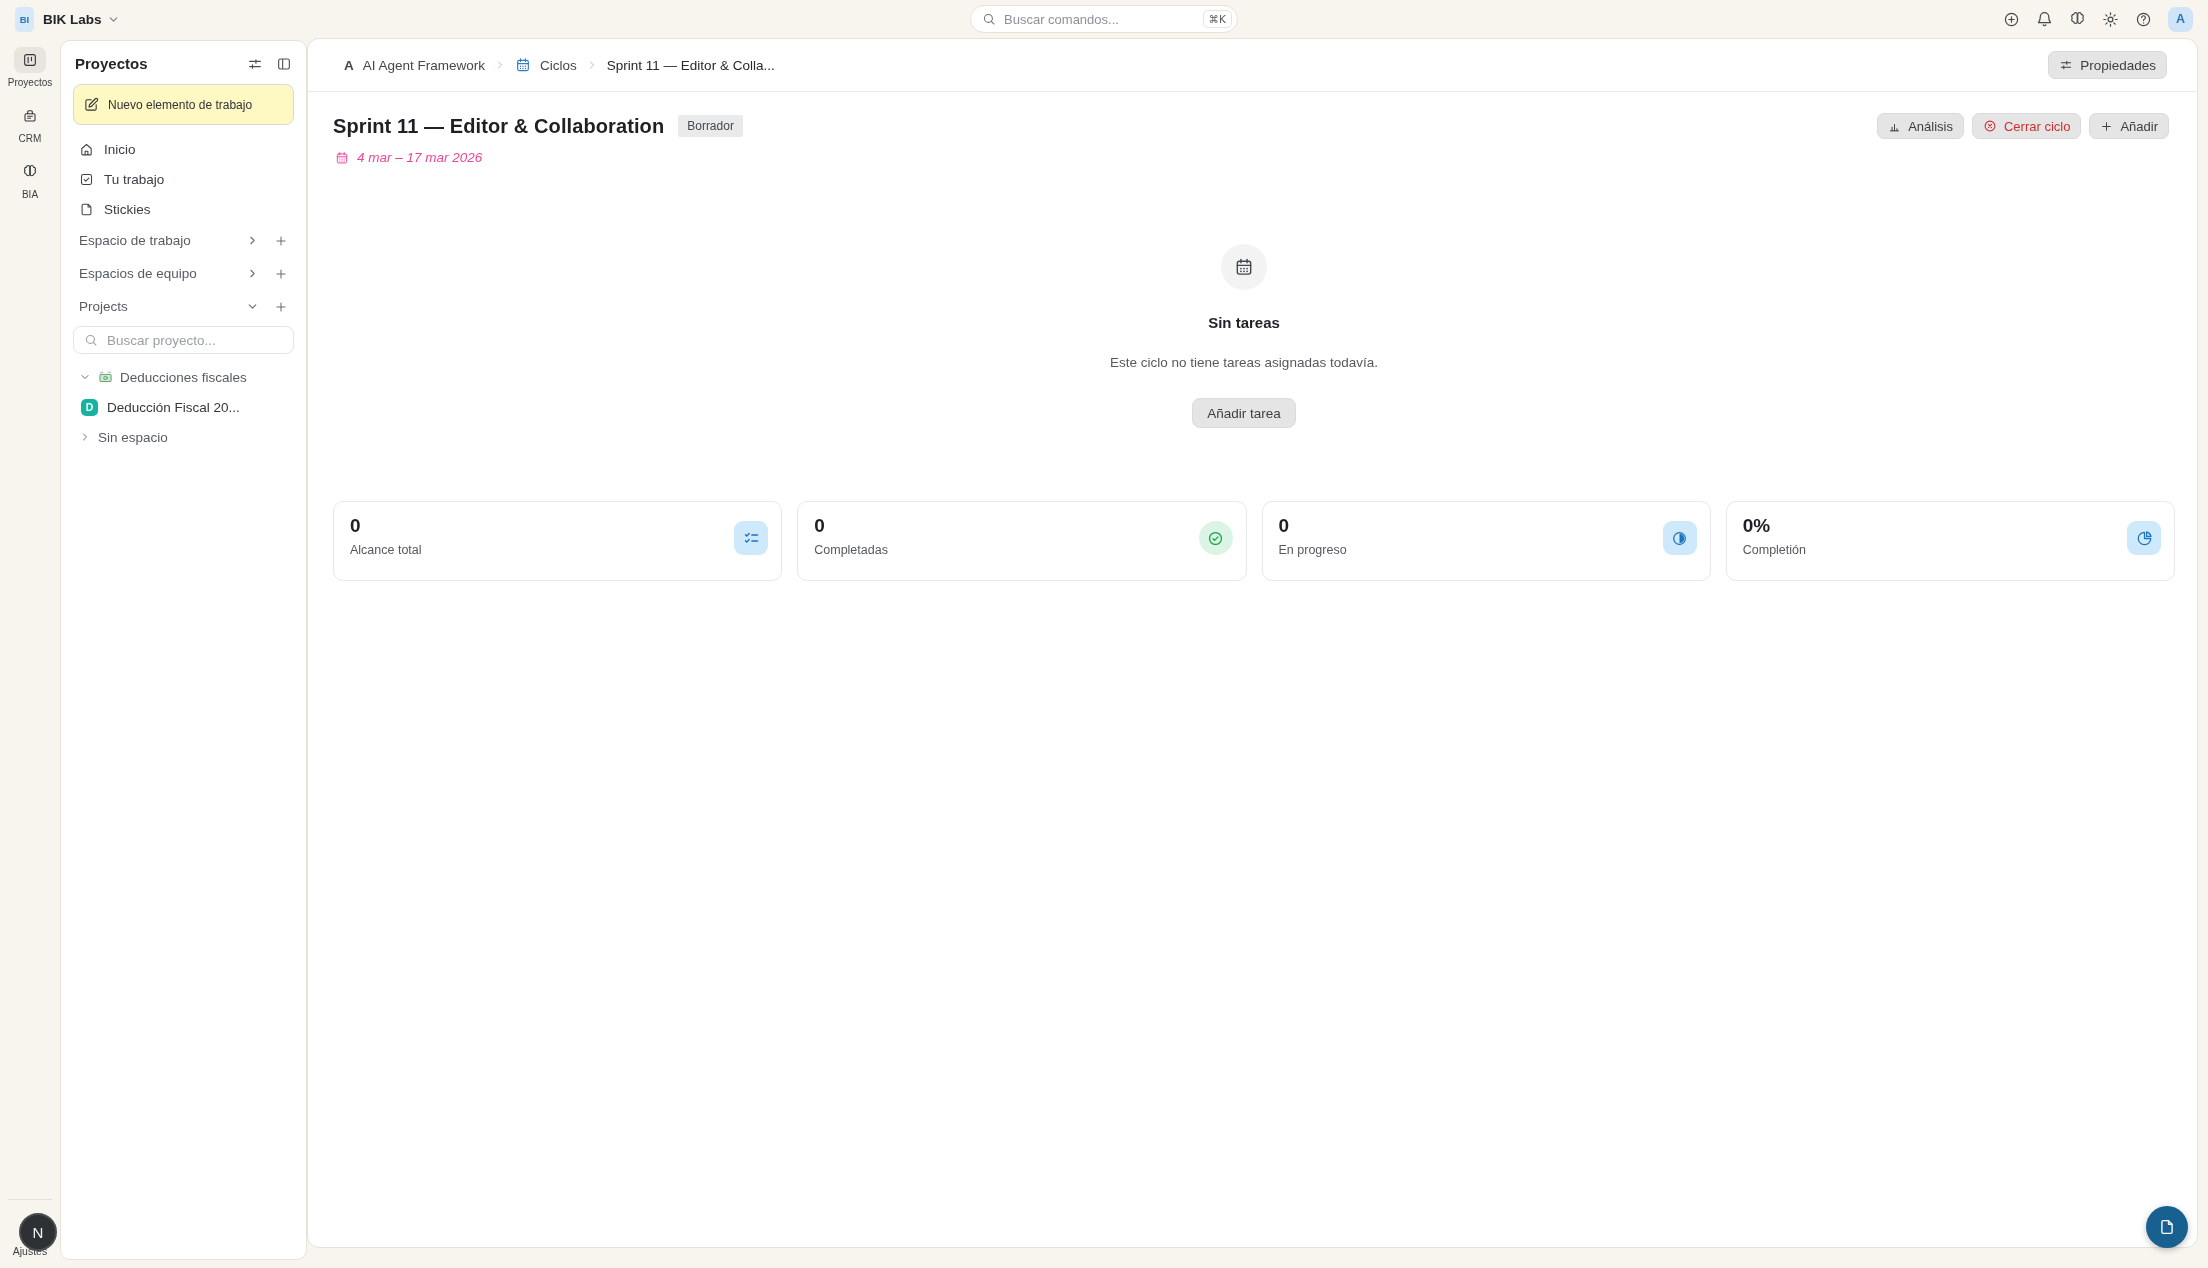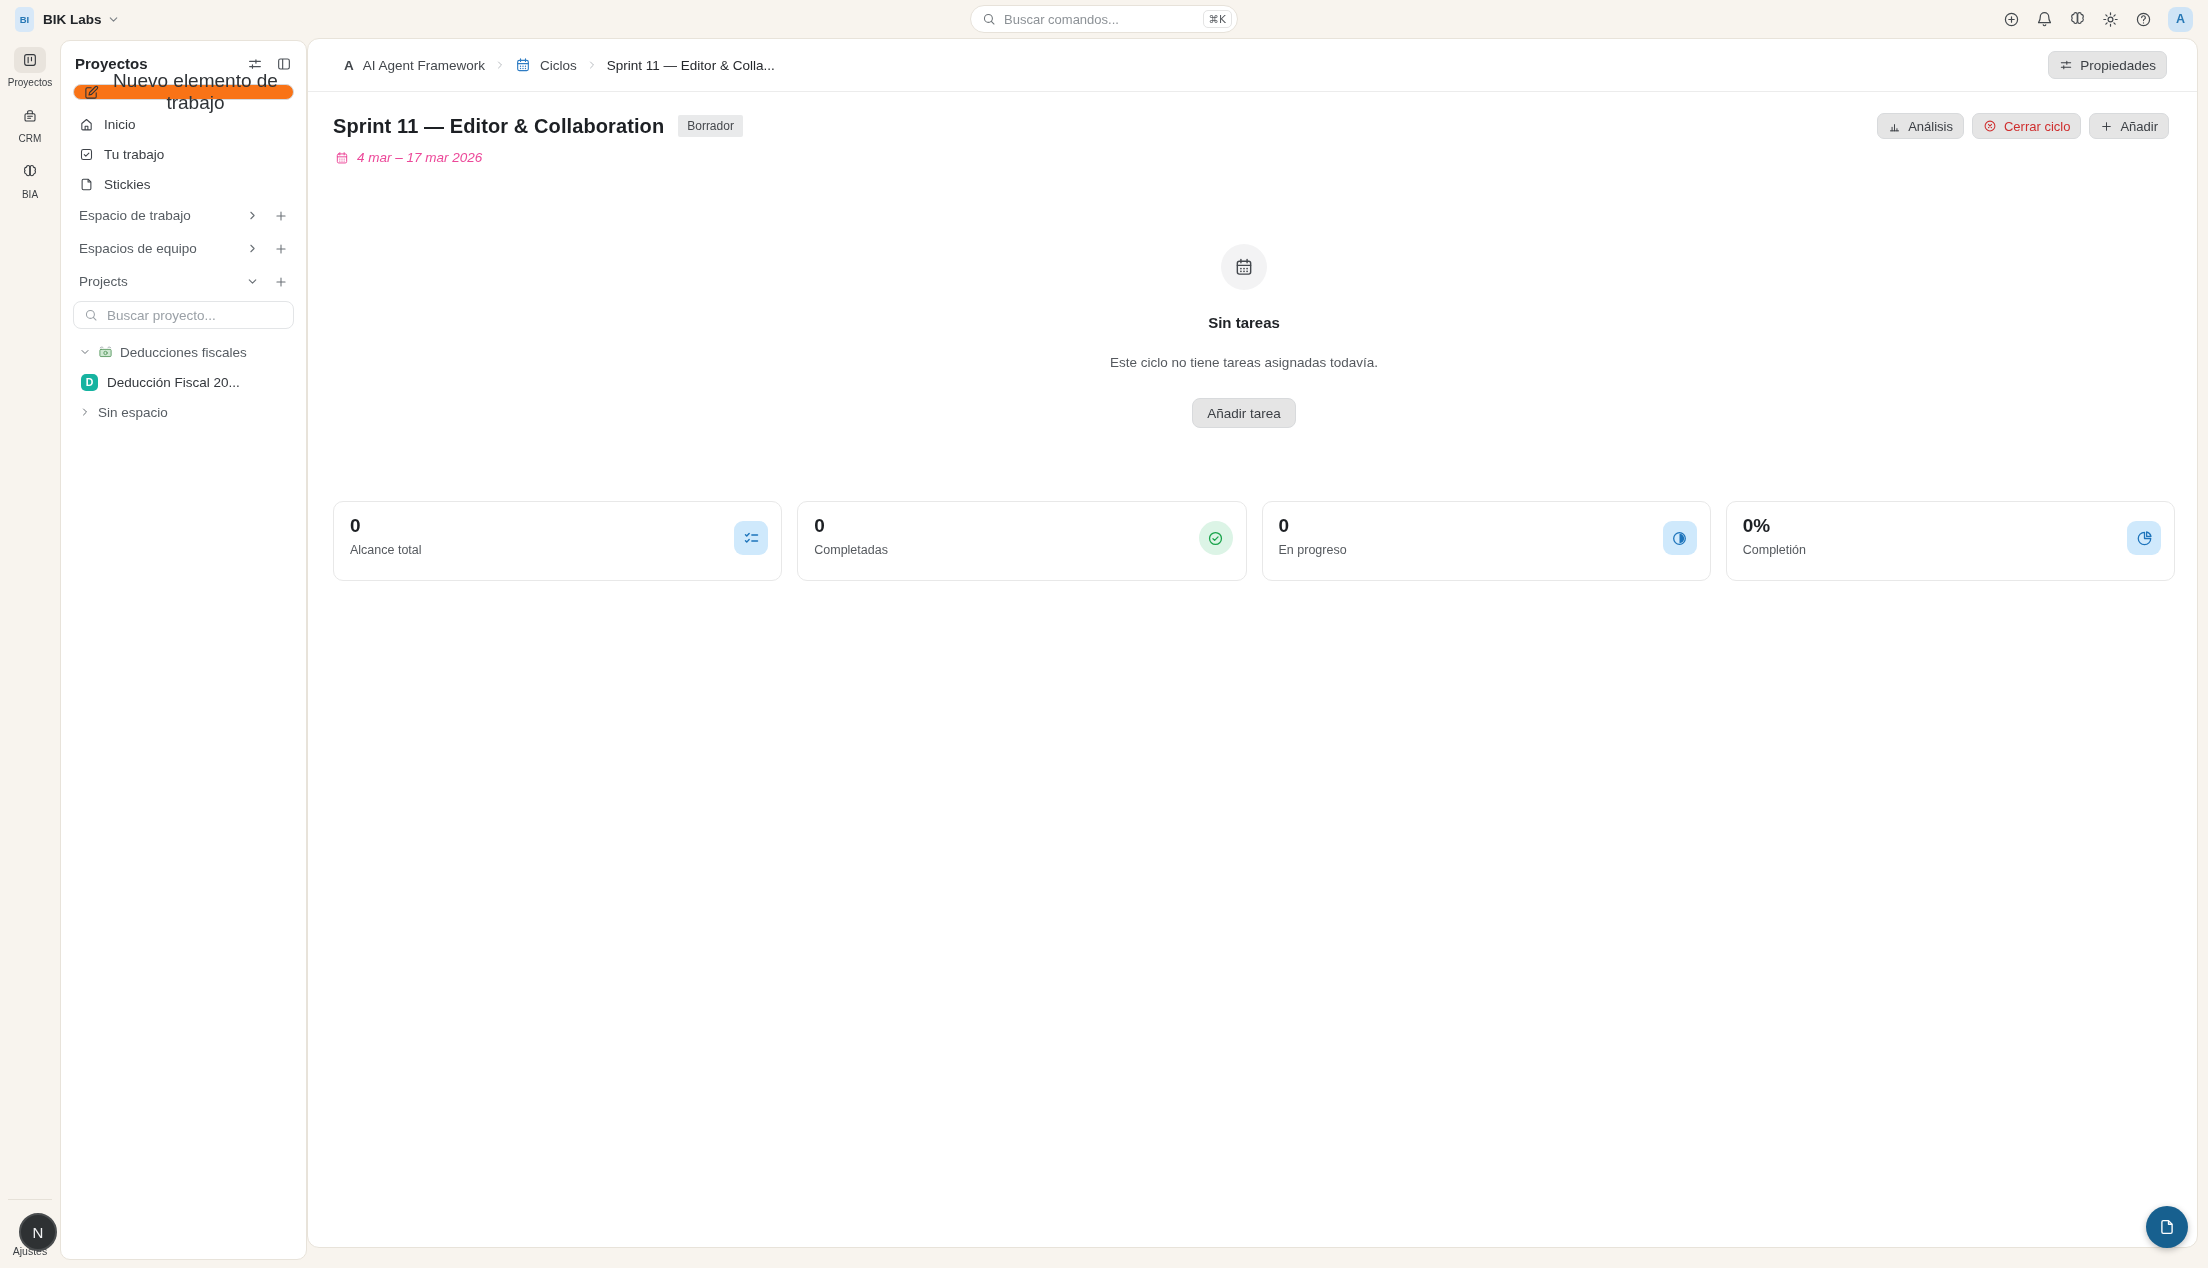--- a/index.html
+++ b/index.html
@@ -44,22 +44,22 @@
     font-size:10.5px; color:#3d4145; }
   .user-bubble { position:absolute; bottom:17px; left:19px; width:38px; height:38px; border-radius:50%;
     background:#2e3133; border:2px solid #4a4d4f; color:#f2f3f4; font-size:15px;
     display:flex; align-items:center; justify-content:center; z-index:3; cursor:pointer; }
   
   .sidebar { width:247px; flex:none; background:#fff; border:1px solid #e8e3da; border-radius:10px;
     margin:2px 0 8px 0; padding:9px 11px; }
   .sb-header { display:flex; align-items:center; height:27px; padding:0 3px; }
   .sb-title { font-size:15px; font-weight:700; color:#24272b; flex:1; }
   .sb-header-icons { display:flex; gap:13px; color:#4b5056; }
-  .new-item-btn { margin:7px 1px 9px; height:16px; border:1px solid #d7d9db; border-radius:8px;
-    background:#f97316; display:flex; align-items:center; gap:9px; padding:0 10px; font-size:19px;
+  .new-item-btn { margin:7px 1px 9px; height:41px; border:1px solid #d7d9db; border-radius:8px;
+    background:#fef9c3; display:flex; align-items:center; gap:9px; padding:0 10px; font-size:12px;
     color:#2f3337; cursor:pointer; width:calc(100% - 2px); font-family:inherit; }
   .sb-item { height:30px; display:flex; align-items:center; gap:10px; padding:0 7px;
     font-size:13.5px; color:#3a3e43; border-radius:7px; cursor:pointer; }
   .sb-item svg.ic { color:#3f444a; }
   .sb-section { height:33px; display:flex; align-items:center; padding:0 7px; font-size:13.5px;
     color:#565c62; cursor:pointer; }
   .sb-section .lbl { flex:1; }
   .sb-section .acts { display:flex; gap:15px; color:#6a7076; align-items:center; }
   .sb-search { margin:3px 1px 8px; height:28px; border:1px solid #e3e5e7; border-radius:8px;
     display:flex; align-items:center; gap:9px; padding:0 10px; color:#9aa0a6; }

